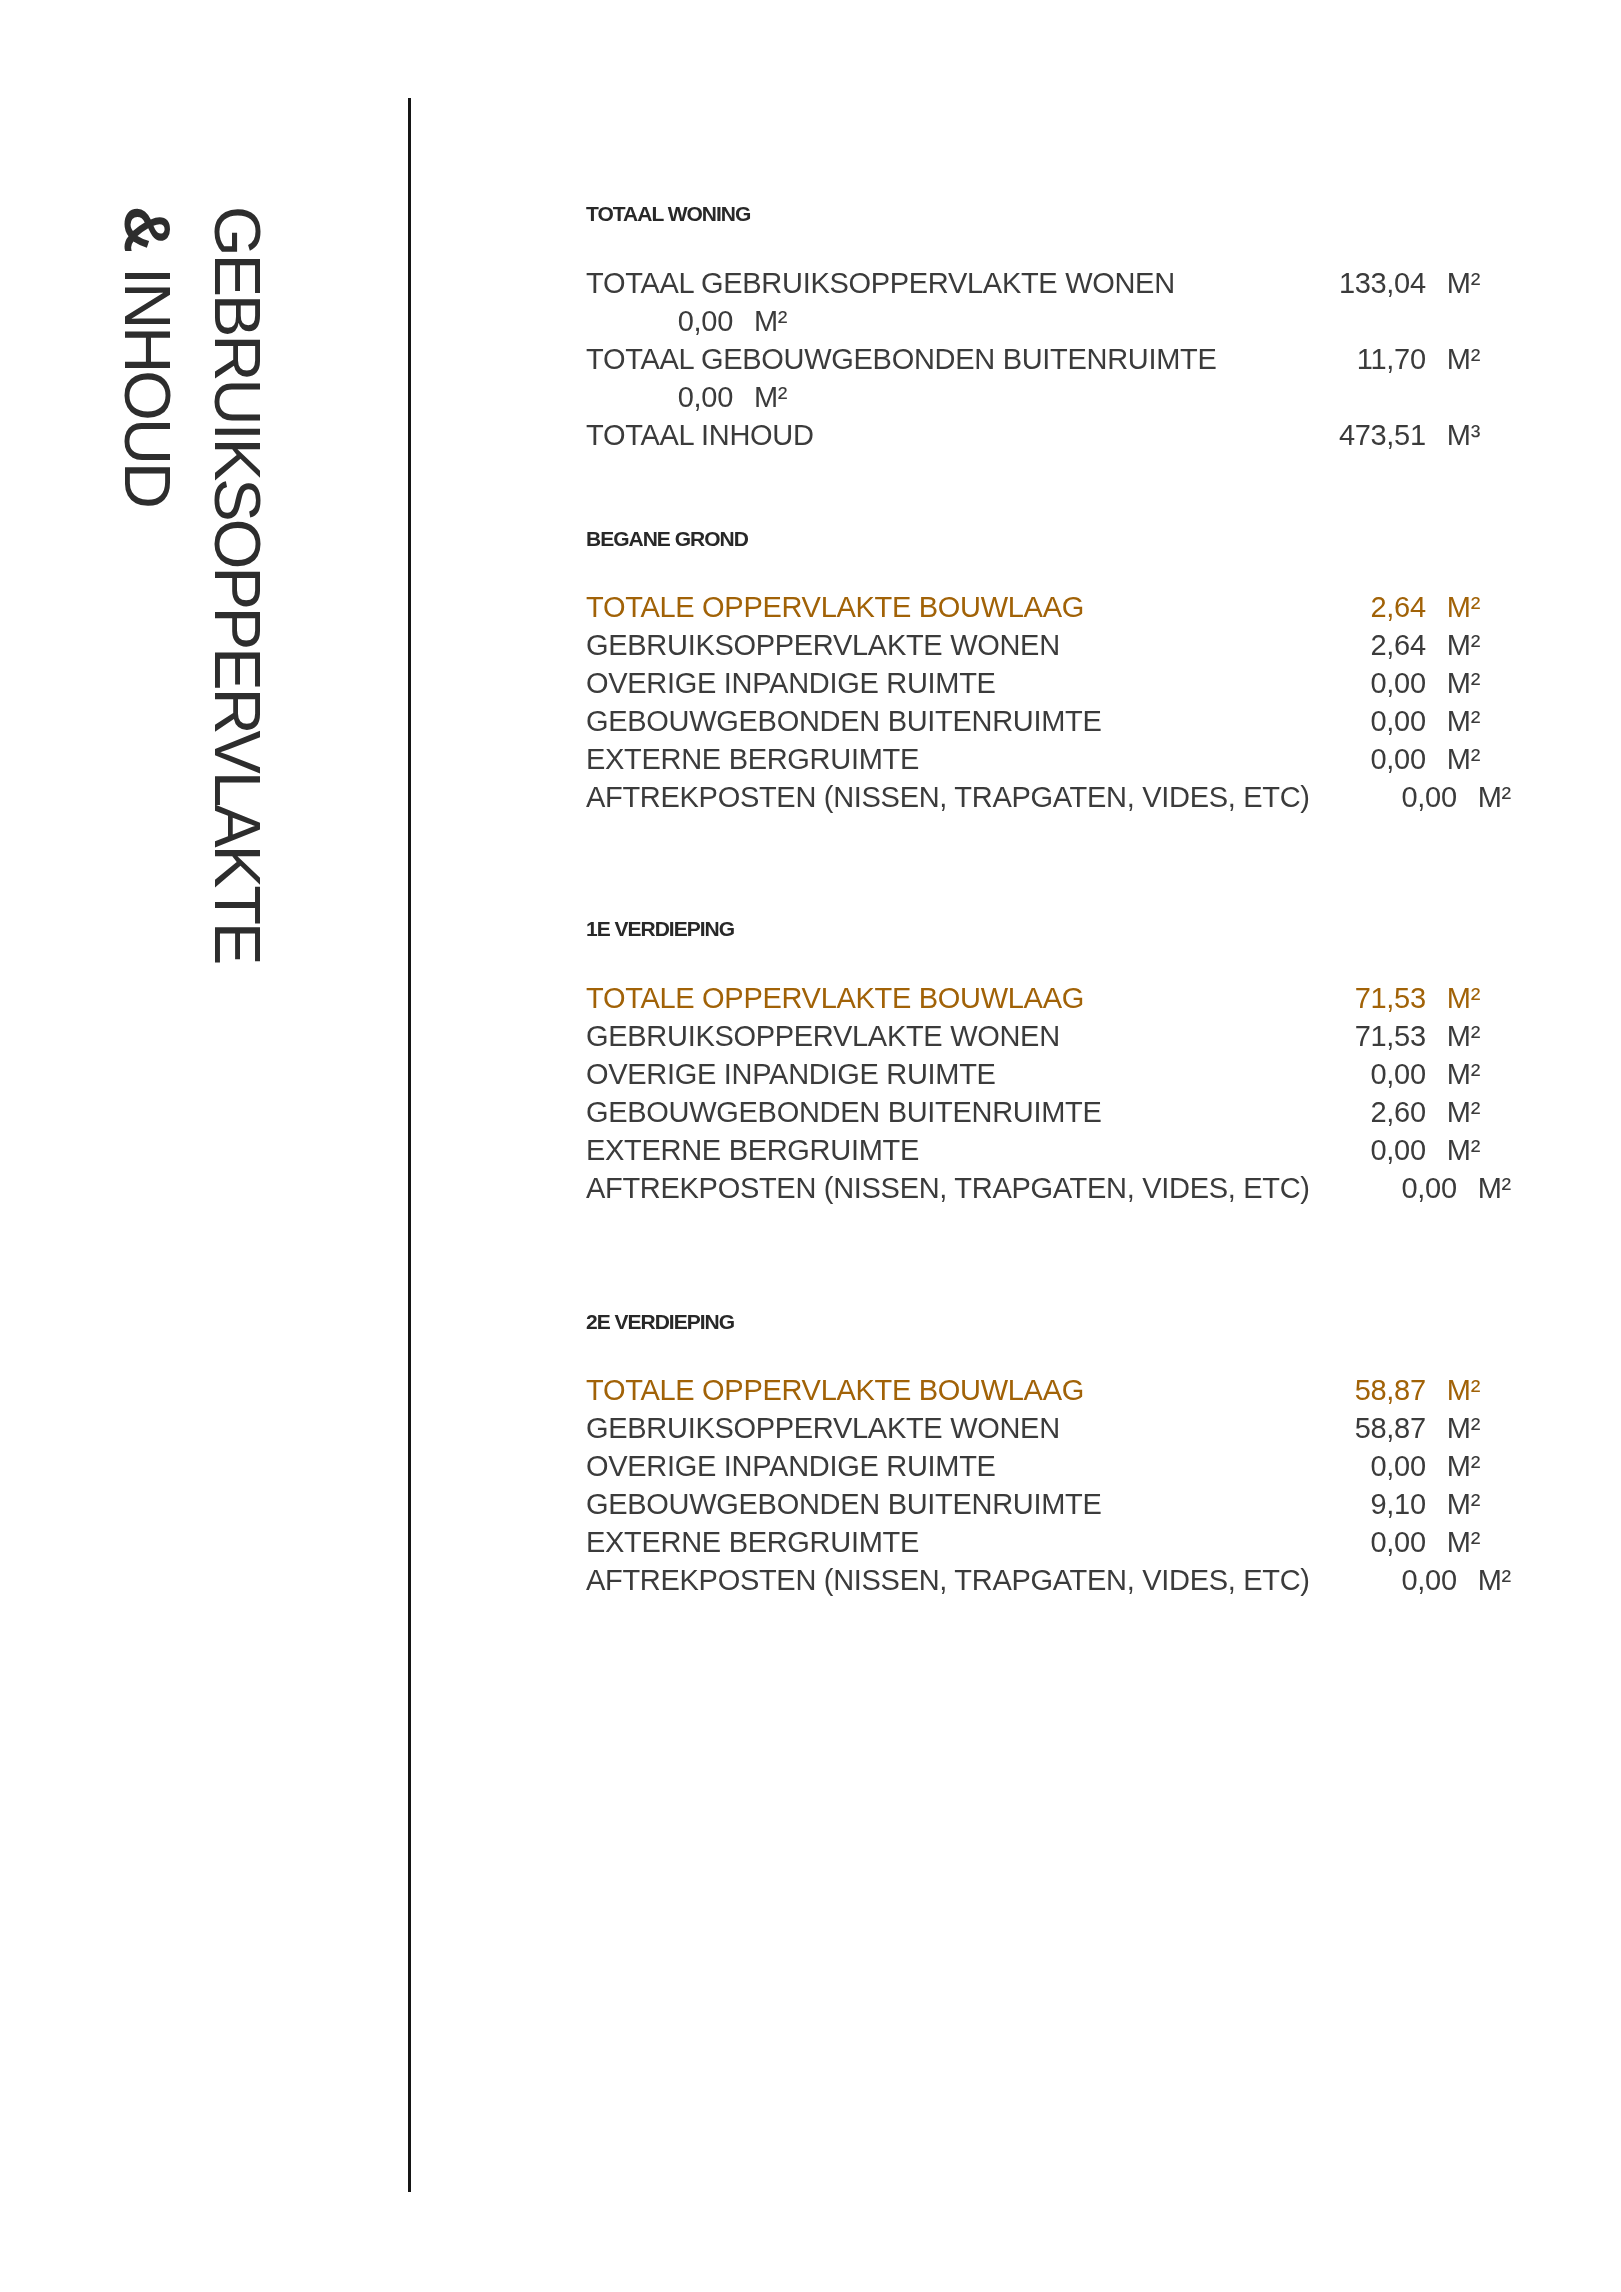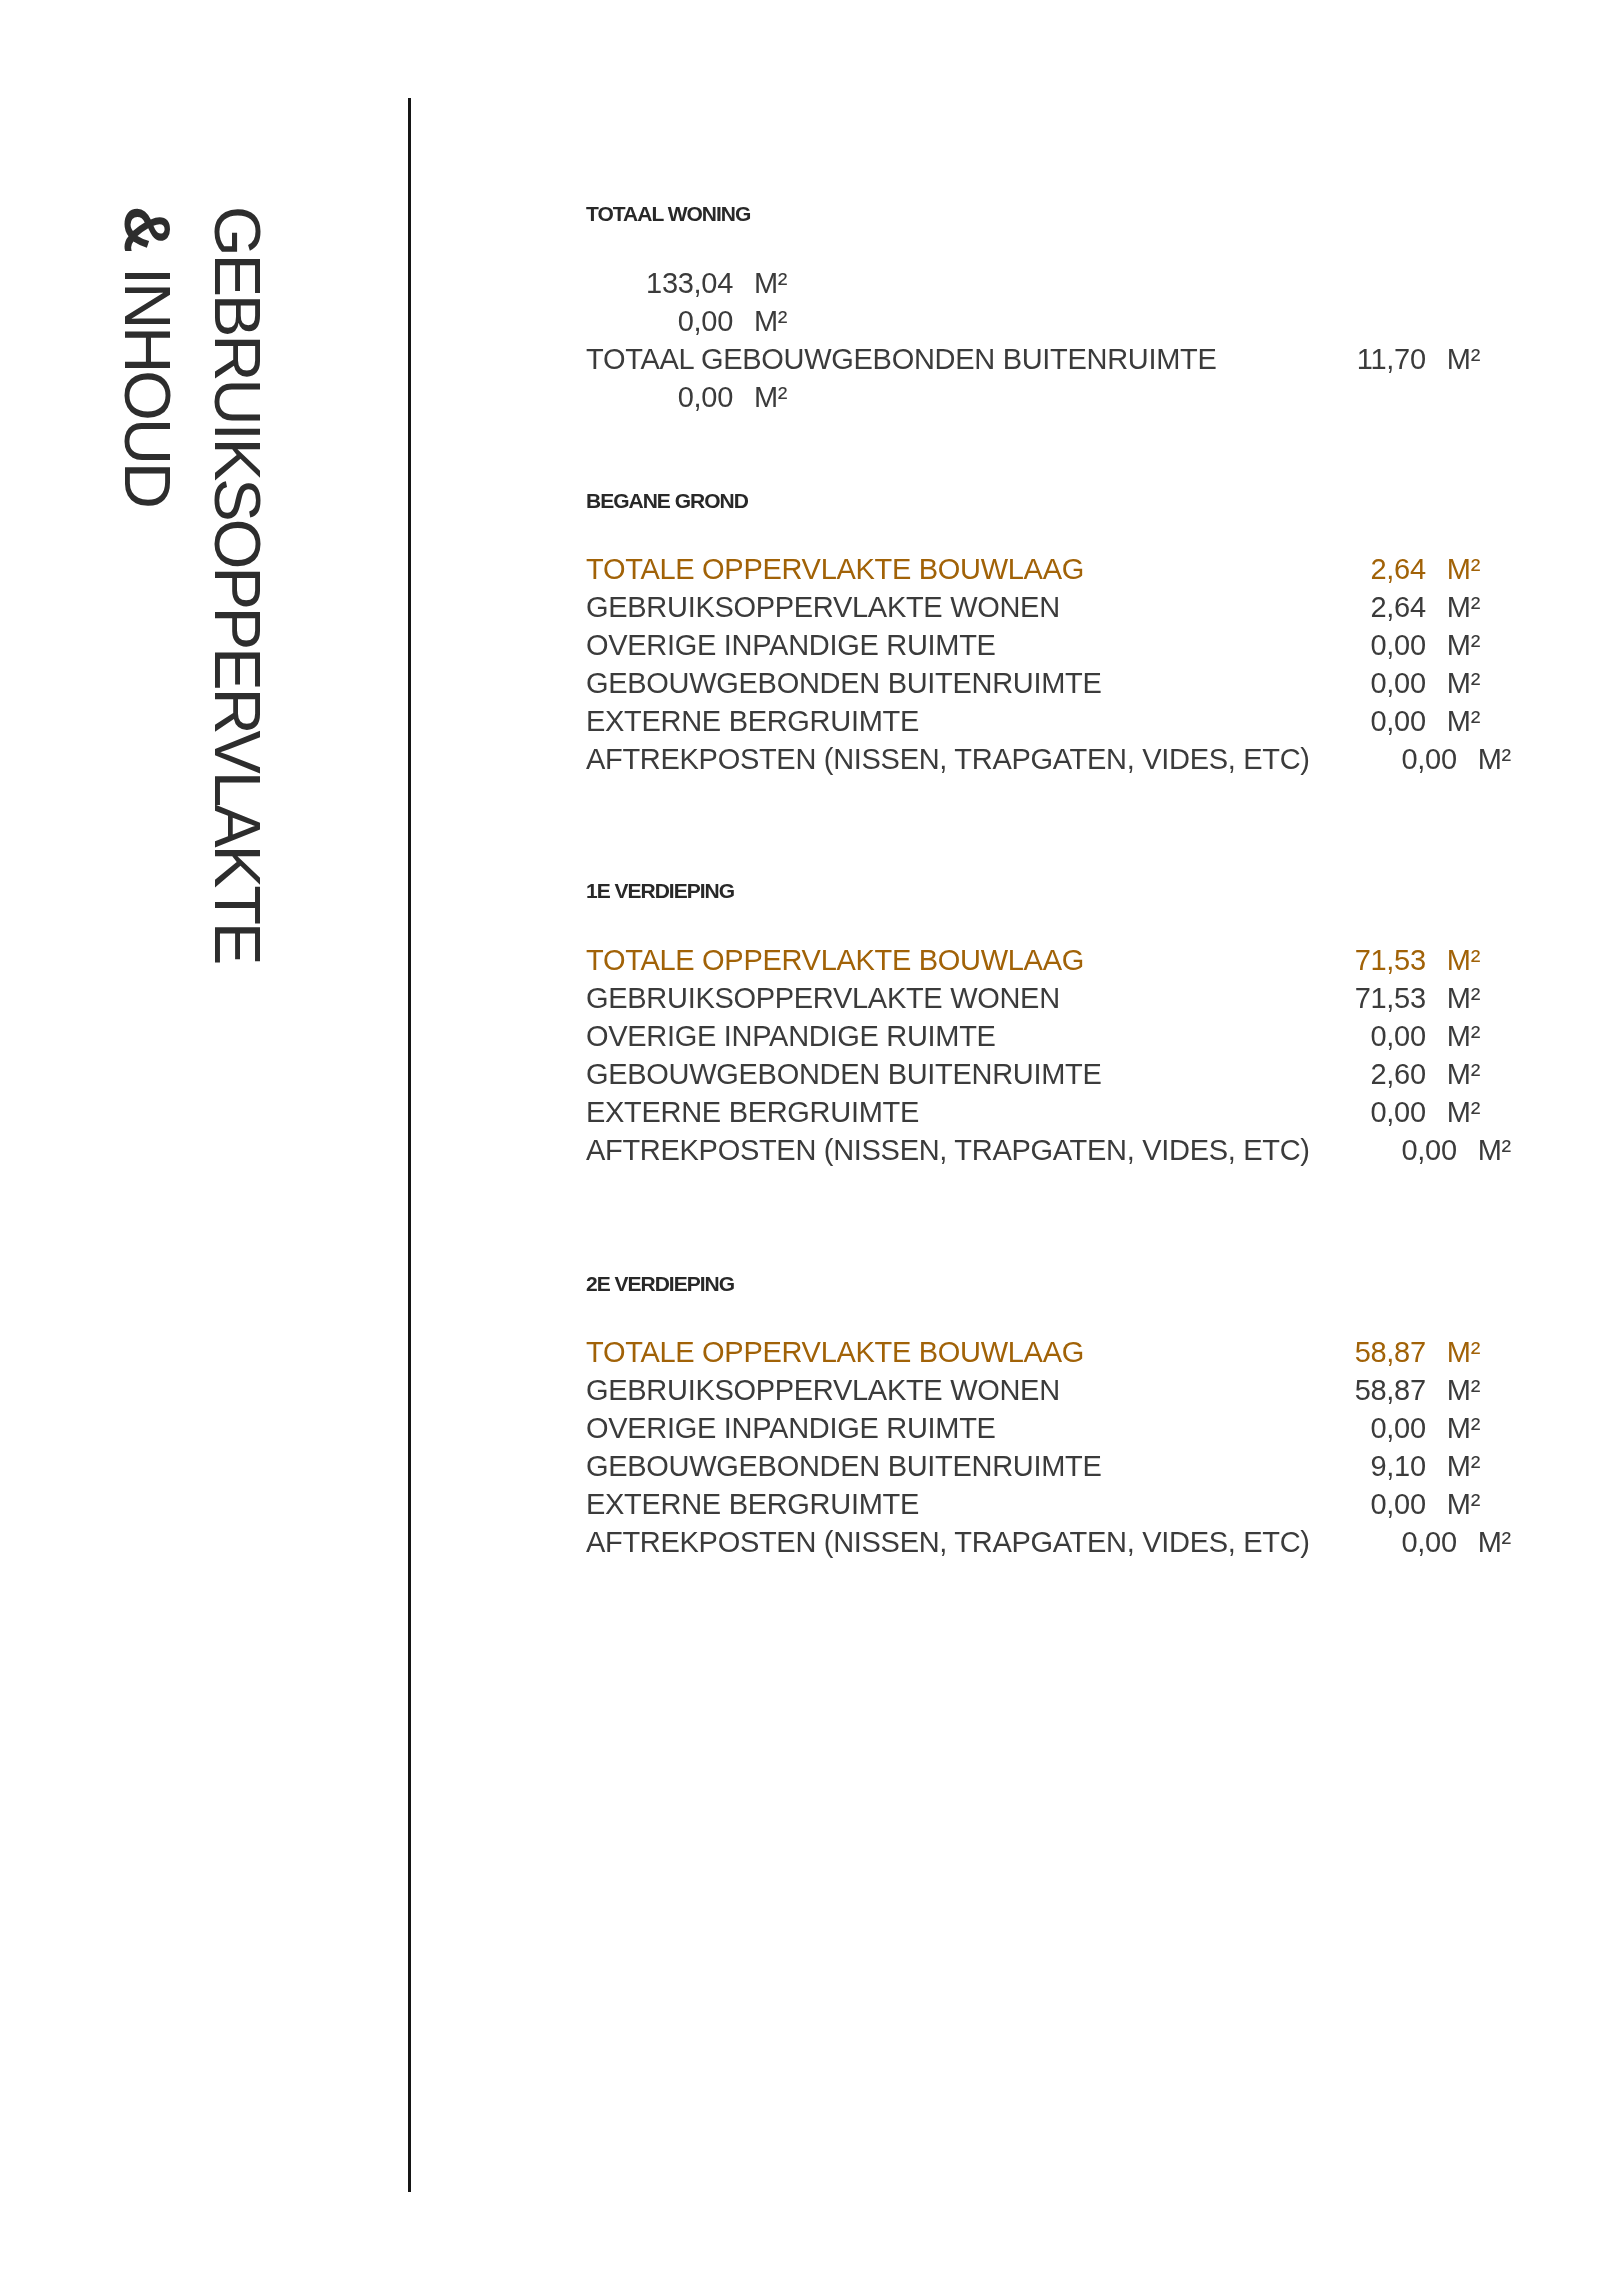--- a/index.html
+++ b/index.html
@@ -78,35 +78,41 @@
   <div class="sidebar">
     <div class="vline">GEBRUIKSOPPERVLAKTE</div>
     <div class="vline"><span class="amp">&amp;</span><span> INHOUD</span></div>
   </div>
 
   <div class="content">
 
     <div class="section sec-gap-1">
       <h2 class="sec-title">TOTAAL WONING</h2>
       <div class="row">
+        <span class="lbl">TOTAAL GEBRUIKSOPPERVLAKTE WONEN</span>
         <span class="val">133,04</span>
         <span class="unit">M²</span>
       </div>
       <div class="row">
         <span class="val">0,00</span>
         <span class="unit">M²</span>
       </div>
       <div class="row">
         <span class="lbl">TOTAAL GEBOUWGEBONDEN BUITENRUIMTE</span>
         <span class="val">11,70</span>
         <span class="unit">M²</span>
       </div>
       <div class="row">
         <span class="val">0,00</span>
         <span class="unit">M²</span>
+      </div>
+      <div class="row">
+        <span class="lbl">TOTAAL INHOUD</span>
+        <span class="val">473,51</span>
+        <span class="unit">M³</span>
       </div>
     </div>
 
     <div class="section sec-gap-2">
       <h2 class="sec-title">BEGANE GROND</h2>
       <div class="row bold">
         <span class="lbl">TOTALE OPPERVLAKTE BOUWLAAG</span>
         <span class="val">2,64</span>
         <span class="unit">M²</span>
       </div>

